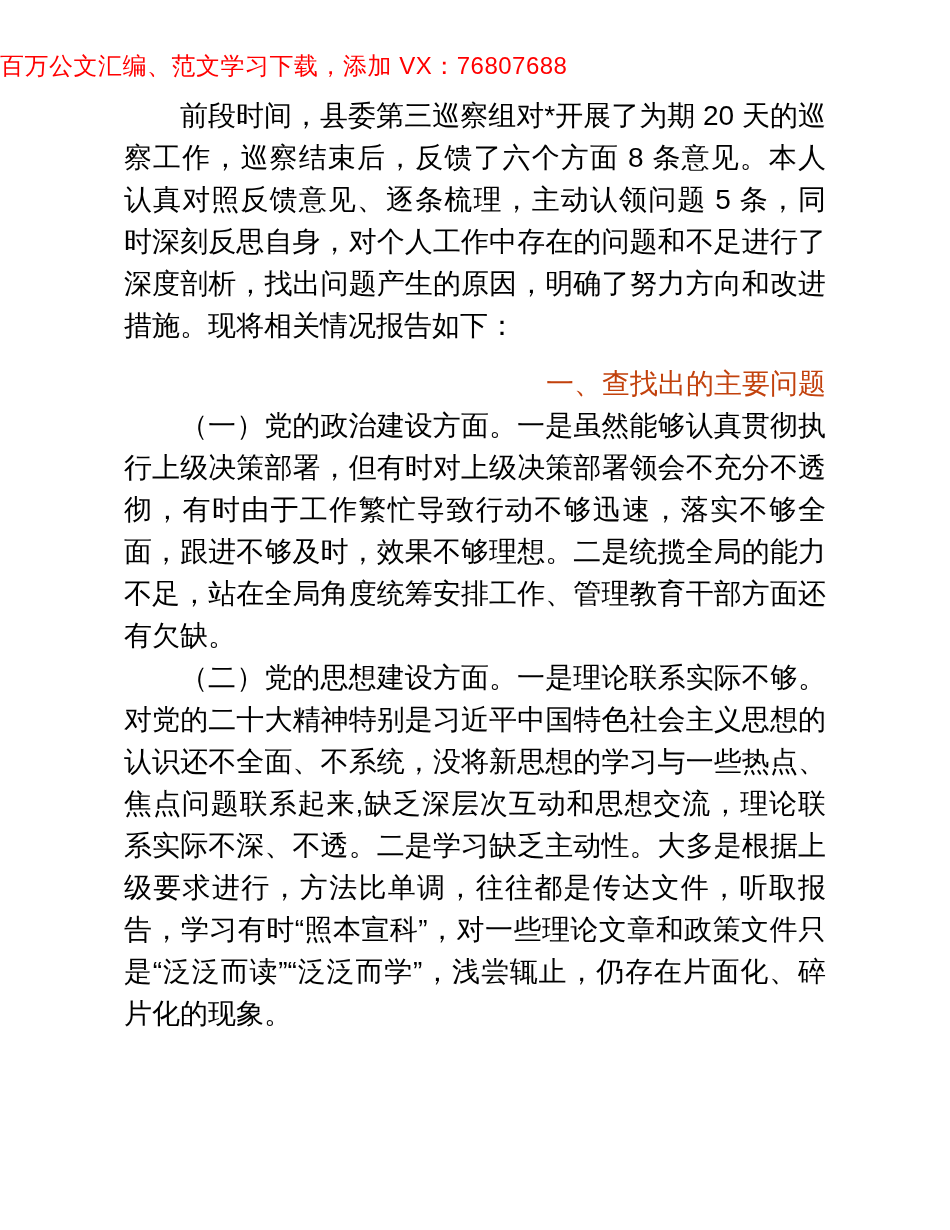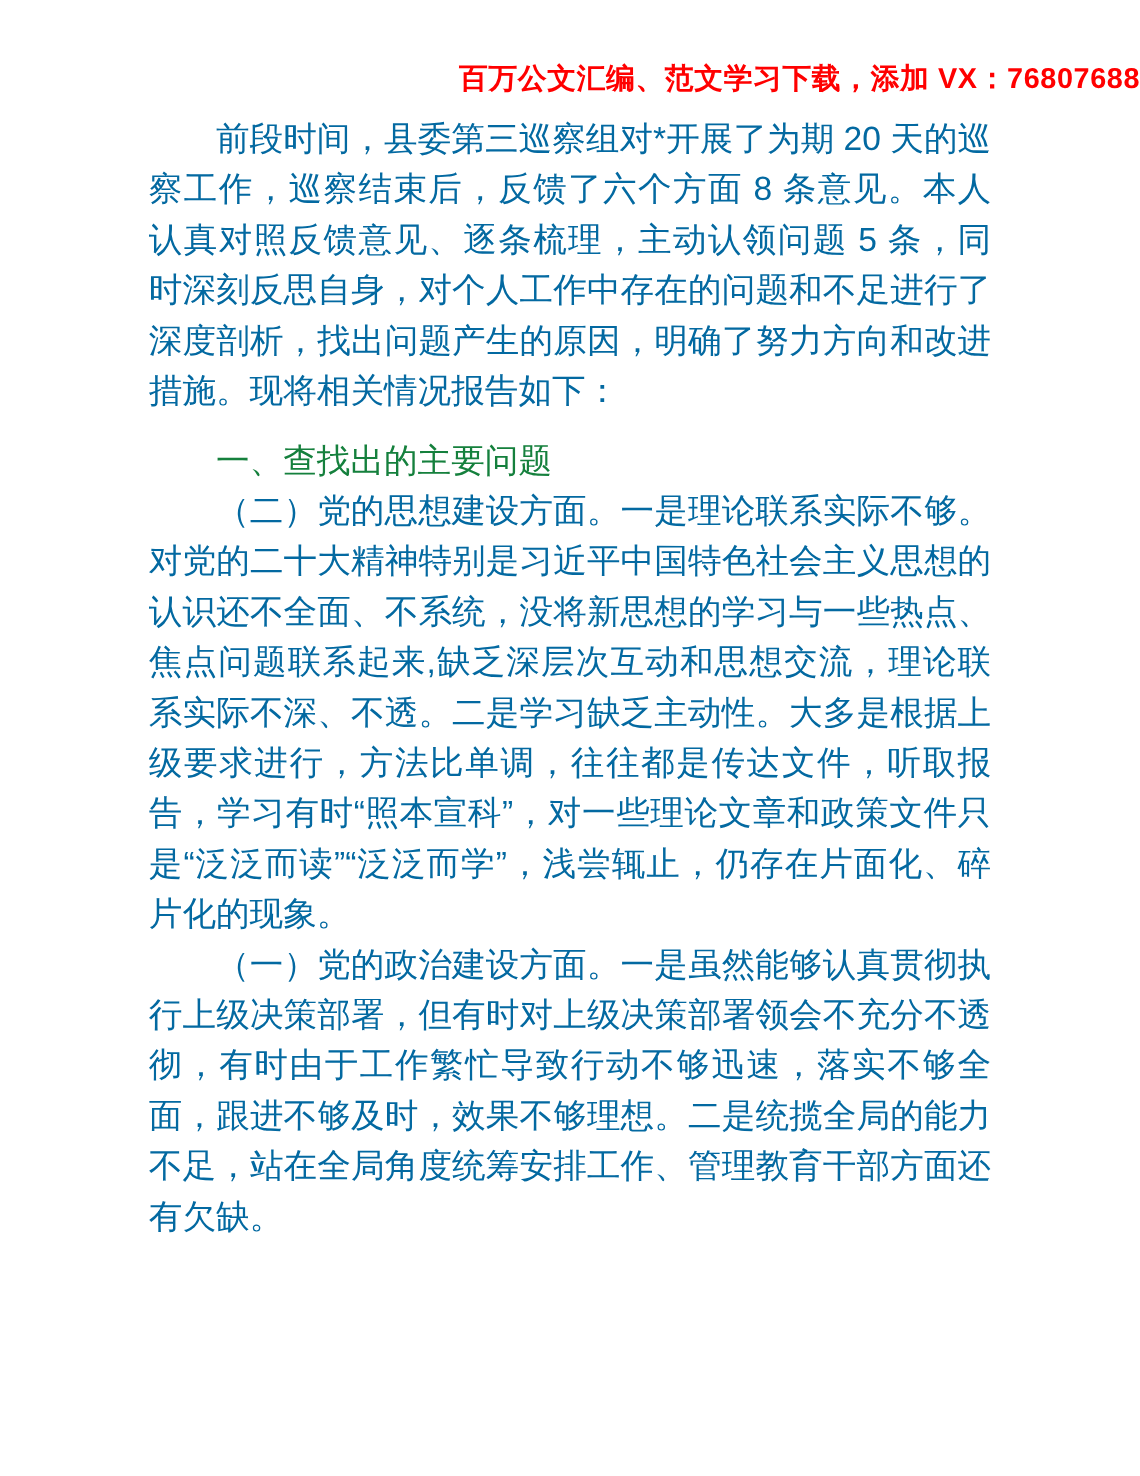--- a/index.html
+++ b/index.html
@@ -11,68 +11,68 @@
     position: relative;
     width: 950px;
     height: 1230px;
     background: #ffffff;
     box-sizing: border-box;
     padding-top: 50px;
     overflow: hidden;
     font-family: "Liberation Sans", "DejaVu Sans", sans-serif;
   }
   .promo {
-    text-align: right;
+    text-align: left;
     color: #ff0000;
     font-size: 24px;
     line-height: 32px;
-    font-weight: bold;
+    font-weight: normal;
     letter-spacing: 0.5px;
   }
   .title {
     width: 702px;
     margin: 26px auto 0 auto;
     font-size: 34px;
     font-weight: bold;
     line-height: 53px;
     text-align: center;
     color: #000000;
   }
   .body-para {
     width: 702px;
     margin: 0 auto 0 auto;
     font-size: 28px;
     line-height: 42px;
     text-align: justify;
     text-indent: 2em;
-    color: #0369a1;
+    color: #000000;
   }
   .body-para.first {
     margin-top: 13px;
   }
   .section-heading {
     width: 702px;
     margin: 16px auto 0 auto;
     font-size: 28px;
     font-weight: normal;
     line-height: 42px;
-    text-align: left;
+    text-align: right;
     text-indent: 2em;
-    color: #15803d;
+    color: #c2410c;
   }
 </style>
 </head>
 <body>
 
 <div class="page">
 
   <div class="promo">百万公文汇编、范文学习下载，添加 VX：76807688</div>
 
 
   <p class="body-para first">前段时间，县委第三巡察组对*开展了为期 20 天的巡察工作，巡察结束后，反馈了六个方面 8 条意见。本人认真对照反馈意见、逐条梳理，主动认领问题 5 条，同时深刻反思自身，对个人工作中存在的问题和不足进行了深度剖析，找出问题产生的原因，明确了努力方向和改进措施。现将相关情况报告如下：</p>
 
   <h2 class="section-heading">一、查找出的主要问题</h2>
 
+  <p class="body-para">（一）党的政治建设方面。一是虽然能够认真贯彻执行上级决策部署，但有时对上级决策部署领会不充分不透彻，有时由于工作繁忙导致行动不够迅速，落实不够全面，跟进不够及时，效果不够理想。二是统揽全局的能力不足，站在全局角度统筹安排工作、管理教育干部方面还有欠缺。</p>
+
   <p class="body-para">（二）党的思想建设方面。一是理论联系实际不够。对党的二十大精神特别是习近平中国特色社会主义思想的认识还不全面、不系统，没将新思想的学习与一些热点、焦点问题联系起来,缺乏深层次互动和思想交流，理论联系实际不深、不透。二是学习缺乏主动性。大多是根据上级要求进行，方法比单调，往往都是传达文件，听取报告，学习有时“照本宣科”，对一些理论文章和政策文件只是“泛泛而读”“泛泛而学”，浅尝辄止，仍存在片面化、碎片化的现象。</p>
-
-  <p class="body-para">（一）党的政治建设方面。一是虽然能够认真贯彻执行上级决策部署，但有时对上级决策部署领会不充分不透彻，有时由于工作繁忙导致行动不够迅速，落实不够全面，跟进不够及时，效果不够理想。二是统揽全局的能力不足，站在全局角度统筹安排工作、管理教育干部方面还有欠缺。</p>
 
 </div>
 
 </body></html>

